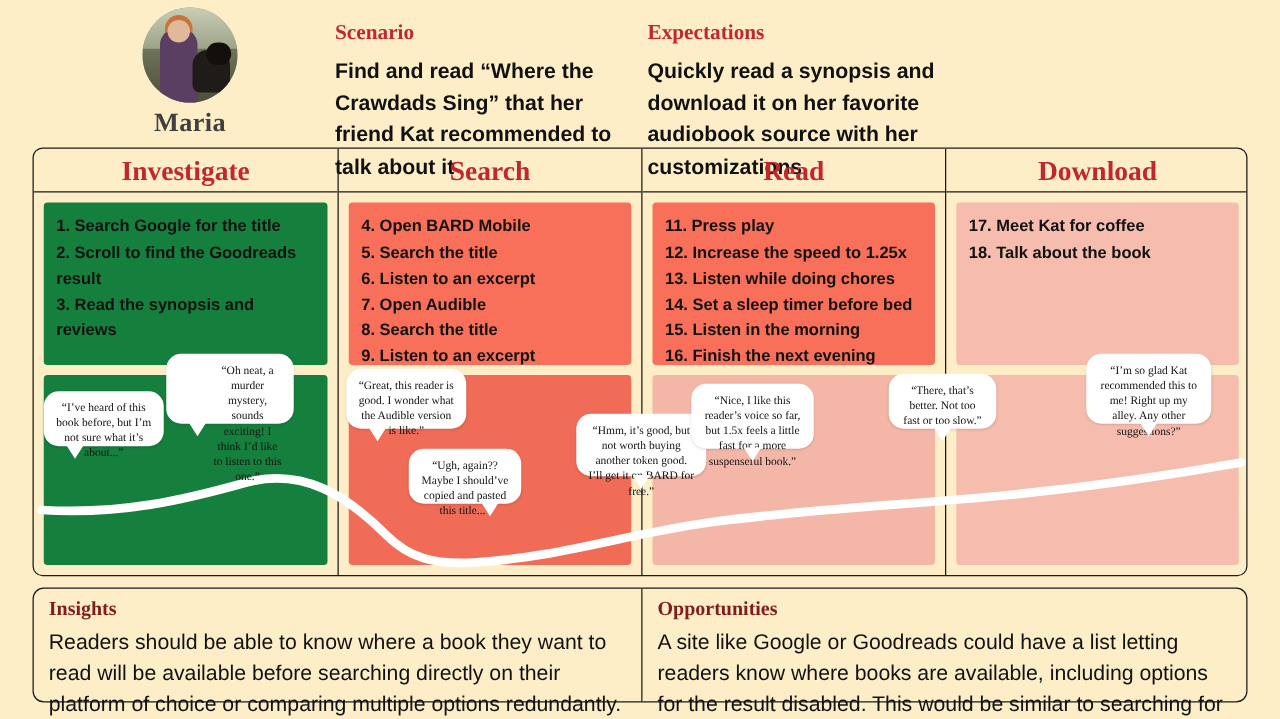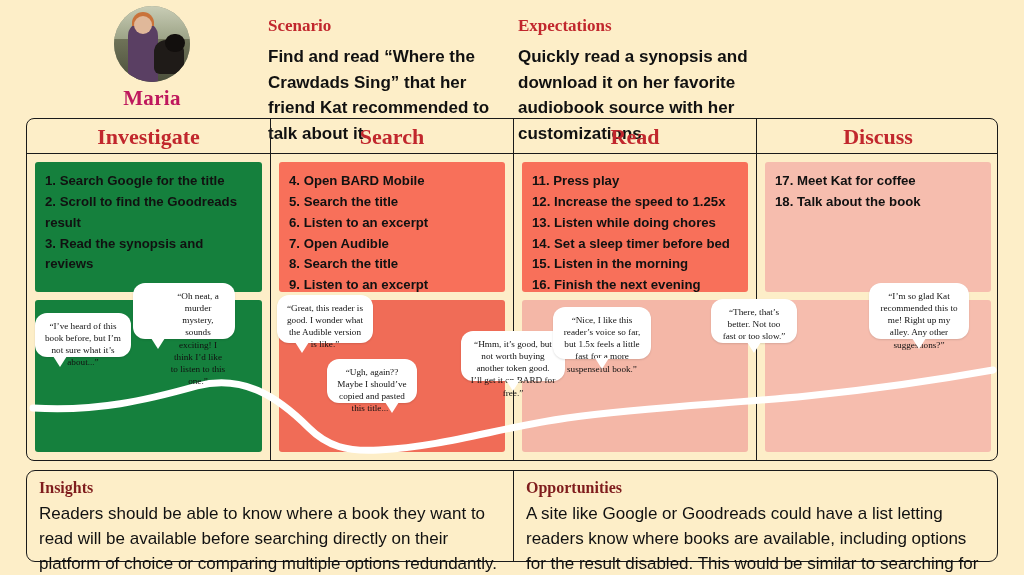--- a/index.html
+++ b/index.html
@@ -83,21 +83,21 @@
   }
   .persona-photo .dog-head {
     position: absolute;
     right: 5px; bottom: 30px;
     width: 20px; height: 18px;
     border-radius: 9px;
     background: #120f0d;
   }
   .persona-name {
     margin-top: 4px;
-    color: #be185d;
+    color: #404040;
     font-family: "Liberation Serif", serif;
     font-weight: bold;
     font-size: 21px;
     letter-spacing: .3px;
   }
 
   .head-block {
     position: absolute;
     top: 16px;
   }
@@ -303,21 +303,21 @@
       <div class="steps fill-b" style="white-space:pre-line">11. Press play
 12. Increase the speed to 1.25x
 13. Listen while doing chores
 14. Set a sleep timer before bed
 15. Listen in the morning
 16. Finish the next evening</div>
       <div class="emotion fill-e"></div>
     </div>
 
     <div class="col c3">
-      <div class="stage-title">Discuss</div>
+      <div class="stage-title">Download</div>
       <div class="steps fill-d" style="white-space:pre-line">17. Meet Kat for coffee
 18. Talk about the book</div>
       <div class="emotion fill-d"></div>
     </div>
 
     <svg class="curve" viewBox="0 0 972 162" preserveAspectRatio="none">
       <path d="M 6 108 C 70 112, 120 100, 170 86 C 215 74, 250 96, 282 128 C 300 146, 320 152, 352 150 C 420 146, 470 128, 540 118 C 620 107, 700 104, 780 96 C 850 89, 910 80, 966 70" fill="none" stroke="#ffffff" stroke-width="7" stroke-linecap="round"></path>
     </svg>
 
     <div class="bubble" style="left:8px; top:194px; width:96px; height:44px;">“I’ve heard of this book before, but I’m not sure what it’s about...”</div>

